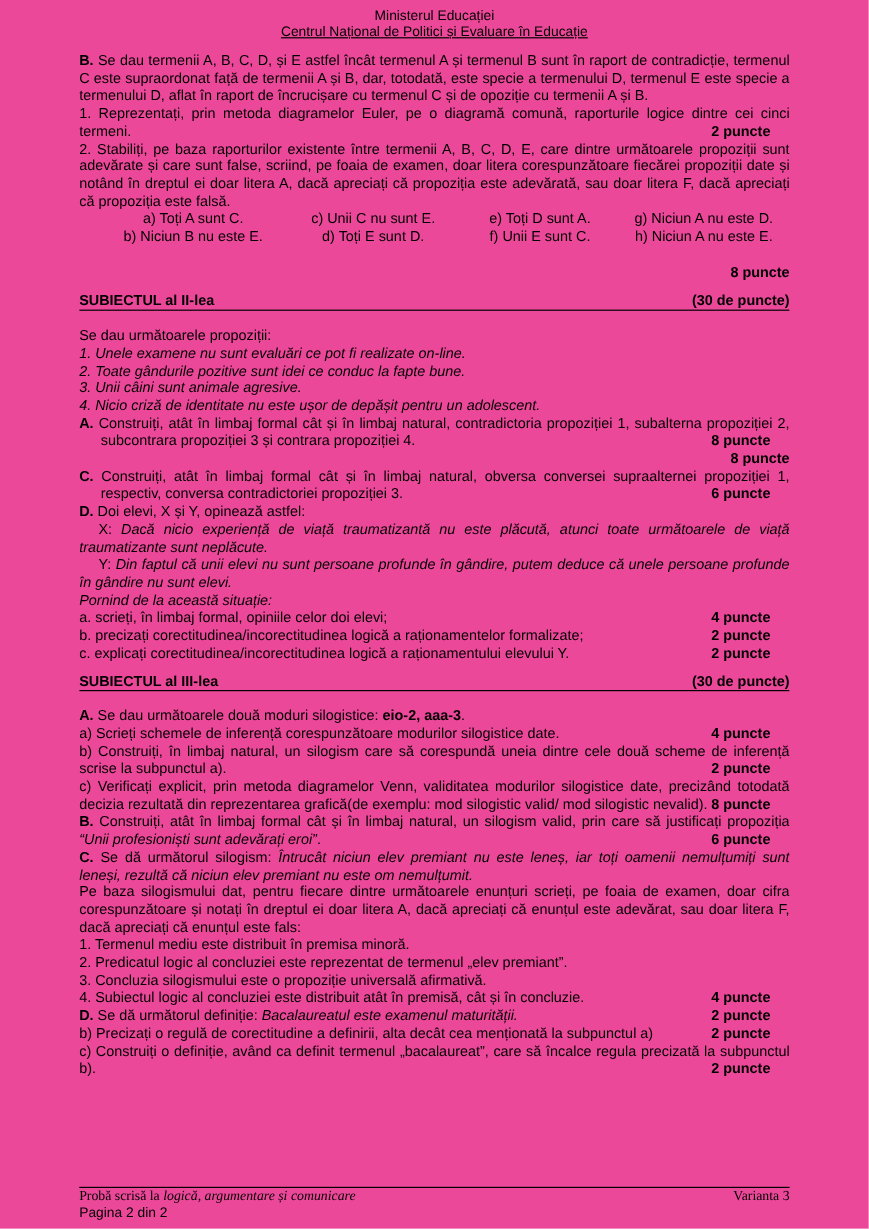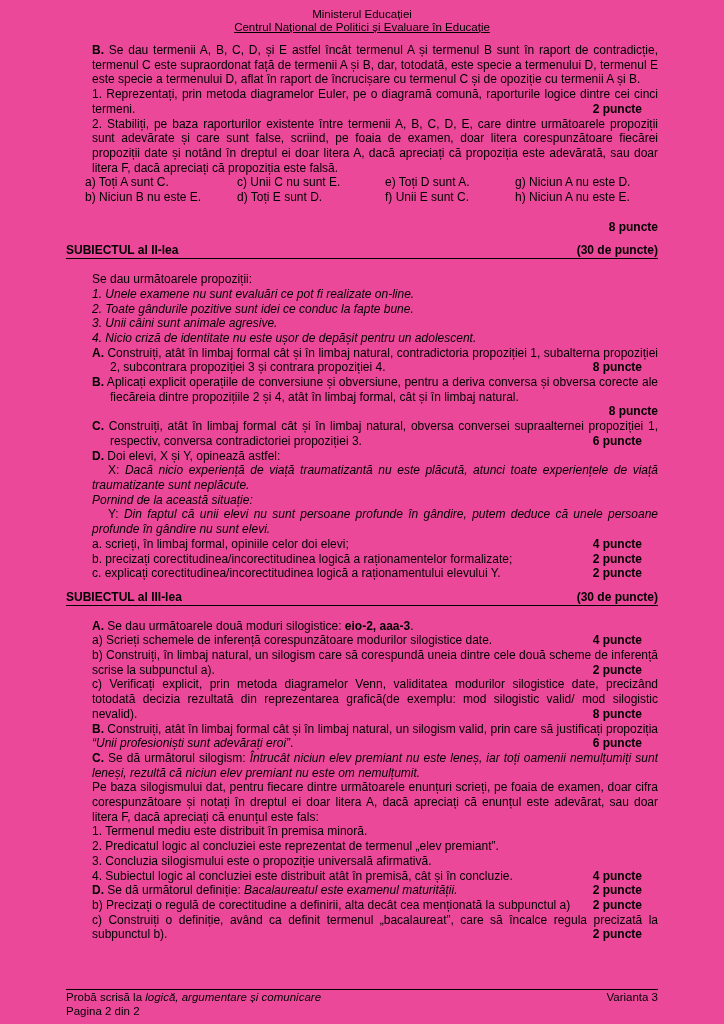--- a/index.html
+++ b/index.html
@@ -6,33 +6,33 @@
   html, body { background:#ffffff; }
   body {
     width:724px; height:1024px;
     font-family:"Liberation Sans","DejaVu Sans",sans-serif;
     color:#000;
   }
   .page { position:relative; width:724px; height:1024px; padding:8px 66px 0 66px; overflow:hidden; background:#ec4899; }
   .header { text-align:center; font-size:11.5px; line-height:13px; }
   .header .h2 { text-decoration:underline; }
   .content { margin-top:9px; font-size:12px; line-height:14.7px; height:940px; overflow:hidden; }
-  .para { position:relative; text-align:justify;margin-left:26px; }
+  .para { position:relative; text-align:justify; }
   .right { text-align:right; }
   .mt { margin-top:15px; }
   .hang { padding-left:18px; text-indent:-18px; }
   .indent1 { text-indent:16px; }
   .b { font-weight:bold; }
   .i { font-style:italic; }
   .points { position:absolute; right:16px; bottom:0; font-weight:bold; font-style:normal; text-indent:0; }
   .heading { display:flex; justify-content:space-between; font-weight:bold; border-bottom:1px solid #000; margin-top:9px; margin-bottom:13px; }
-  .opt-grid { display:grid; grid-template-columns:152px 148px 130px auto; padding-left:19px; }
+  .opt-grid { display:grid; grid-template-columns:152px 148px 130px auto; padding-left:19px;text-align:center; }
   .opt-cell { white-space:nowrap; }
   .footer { position:absolute; left:66px; right:66px; bottom:6px; border-top:1px solid #000; font-size:11.5px; line-height:13.5px; padding-top:1px; }
-  .footer-row { display:flex; justify-content:space-between; }
+  .footer-row { display:flex; justify-content:space-between;font-family:Liberation Serif, serif; }
   .footer-center { text-align:left; }
 </style>
 </head>
 <body>
 
 <div class="page">
   <div class="header">
     <div class="h1">Ministerul Educației</div>
     <div class="h2">Centrul Național de Politici și Evaluare în Educație</div>
   </div>
@@ -55,27 +55,26 @@
       <div class="heading">
         <span>SUBIECTUL al II-lea</span>
         <span>(30 de puncte)</span>
       </div>
       <div class="para"><span>Se dau următoarele propoziții:</span></div>
       <div class="para"><span class="i">1. Unele examene nu sunt evaluări ce pot fi realizate on-line.</span></div>
       <div class="para"><span class="i">2. Toate gândurile pozitive sunt idei ce conduc la fapte bune.</span></div>
       <div class="para"><span class="i">3. Unii câini sunt animale agresive.</span></div>
       <div class="para"><span class="i">4. Nicio criză de identitate nu este ușor de depășit pentru un adolescent.</span></div>
       <div class="para hang"><span class="b ">A.</span><span> Construiți, atât în limbaj formal cât și în limbaj natural, contradictoria propoziției 1, subalterna propoziției 2, subcontrara propoziției 3 și contrara propoziției 4.</span><span class="points">8 puncte</span></div>
-      <div class="para hang"><span class="b ">B.</span><span> Aplicați explicit operațiile de conversiune și obversiune, pentru a deriva conversa și obversa corecte ale fiecăreia dintre propozițiile 2 și 4, atât în limbaj formal, cât și în limbaj natural.</span></div>
       <div class="para right"><span class="b ">8 puncte</span></div>
       <div class="para hang"><span class="b ">C.</span><span> Construiți, atât în limbaj formal cât și în limbaj natural, obversa conversei supraalternei propoziției 1, respectiv, conversa contradictoriei propoziției 3.</span><span class="points">6 puncte</span></div>
       <div class="para"><span class="b ">D.</span><span> Doi elevi, X și Y, opinează astfel:</span></div>
-      <div class="para indent1"><span>X: </span><span class="i">Dacă nicio experiență de viață traumatizantă nu este plăcută, atunci toate experiențele de viață traumatizante sunt neplăcute.</span></div>
+      <div class="para indent1"><span>X: </span><span class="i">Dacă nicio experiență de viață traumatizantă nu este plăcută, atunci toate următoarele de viață traumatizante sunt neplăcute.</span></div>
+      <div class="para indent1"><span>Y: </span><span class="i">Din faptul că unii elevi nu sunt persoane profunde în gândire, putem deduce că unele persoane profunde în gândire nu sunt elevi.</span></div>
       <div class="para"><span class="i">Pornind de la această situație:</span></div>
-      <div class="para indent1"><span>Y: </span><span class="i">Din faptul că unii elevi nu sunt persoane profunde în gândire, putem deduce că unele persoane profunde în gândire nu sunt elevi.</span></div>
       <div class="para"><span>a. scrieți, în limbaj formal, opiniile celor doi elevi;</span><span class="points">4 puncte</span></div>
       <div class="para"><span>b. precizați corectitudinea/incorectitudinea logică a raționamentelor formalizate;</span><span class="points">2 puncte</span></div>
       <div class="para"><span>c. explicați corectitudinea/incorectitudinea logică a raționamentului elevului Y.</span><span class="points">2 puncte</span></div>
       <div class="heading">
         <span>SUBIECTUL al III-lea</span>
         <span>(30 de puncte)</span>
       </div>
       <div class="para"><span class="b ">A.</span><span> Se dau următoarele două moduri silogistice: </span><span class="b ">eio-2, aaa-3</span><span>.</span></div>
       <div class="para"><span>a) Scrieți schemele de inferență corespunzătoare modurilor silogistice date.</span><span class="points">4 puncte</span></div>
       <div class="para"><span>b) Construiți, în limbaj natural, un silogism care să corespundă uneia dintre cele două scheme de inferență scrise la subpunctul a).</span><span class="points">2 puncte</span></div>

